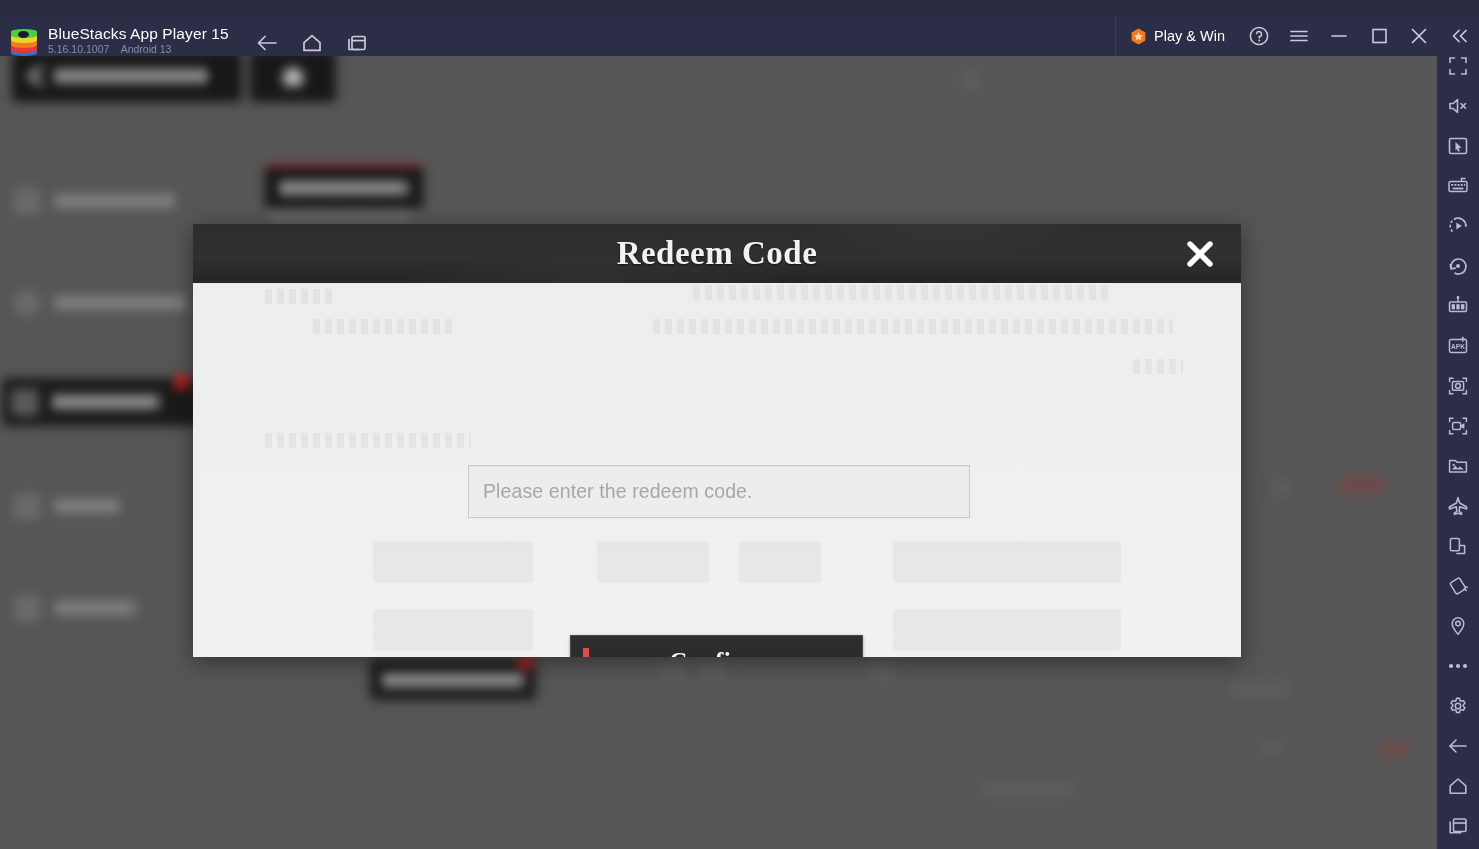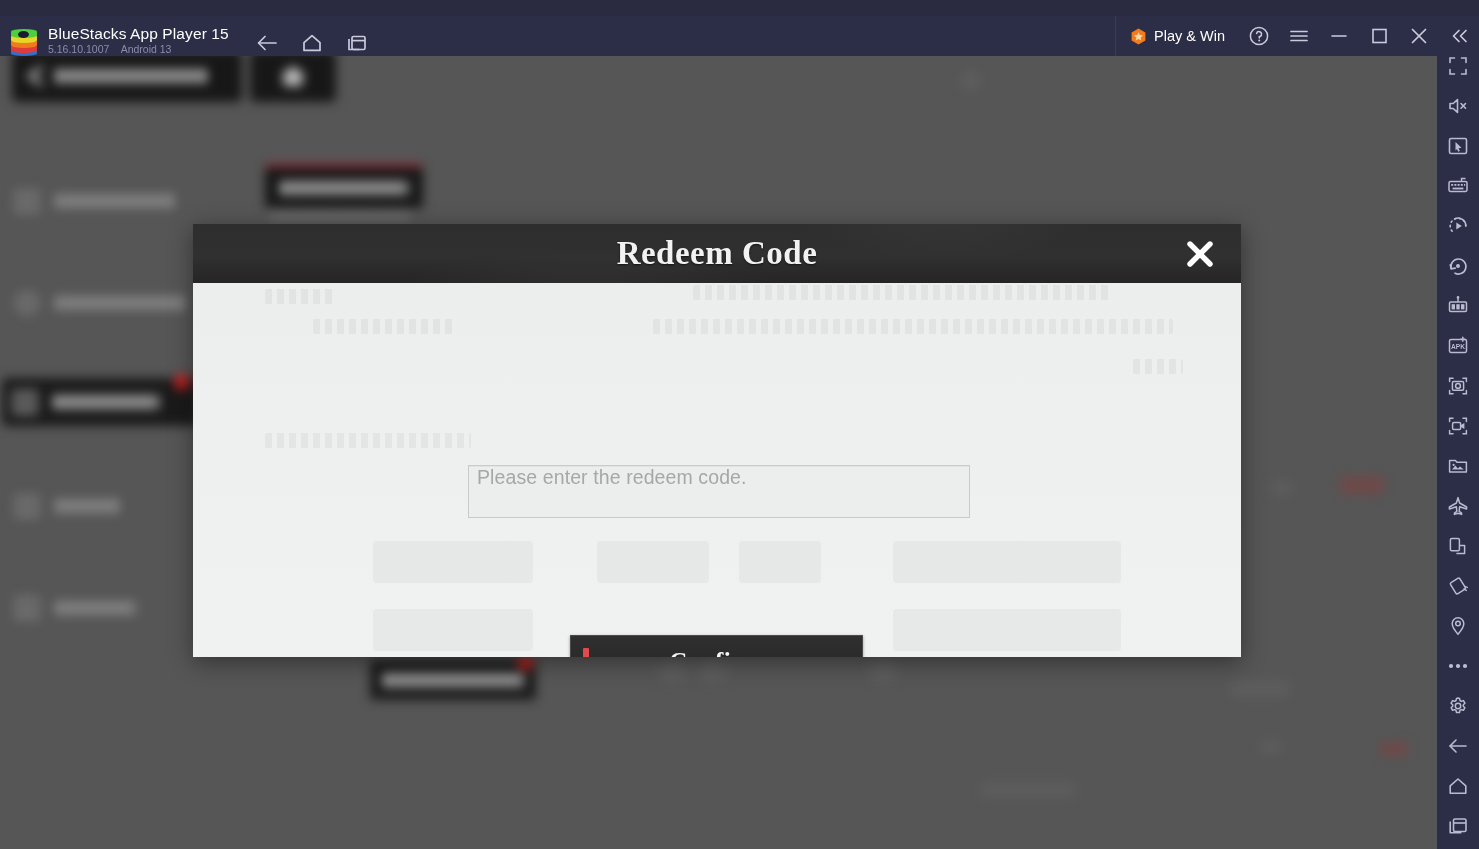--- a/index.html
+++ b/index.html
@@ -232,22 +232,22 @@
   .body-ghost-box {
     position:absolute; background:#8a8a8a; opacity:.085; border-radius:4px;
   }
 
   .code-input {
     position:absolute; left:275px; top:182px;
     width:502px; height:53px;
     background:#eceded;
     border:1px solid #c9cacb;
     box-shadow:inset 0 1px 0 rgba(0,0,0,.04);
-    display:flex; align-items:flex-start;
-    padding-left:8px;
+    display:flex; align-items:center;
+    padding-left:14px;
     cursor:text;
   }
   .code-input span {
     color:#a6a7a8; font-size:19.5px; letter-spacing:.1px;
   }
 
   .confirm-btn {
     position:absolute; left:377px; top:352px;
     width:293px; height:53px;
     background:linear-gradient(180deg,#2f2f2f 0%, #2a2a2a 50%, #232323 100%);

